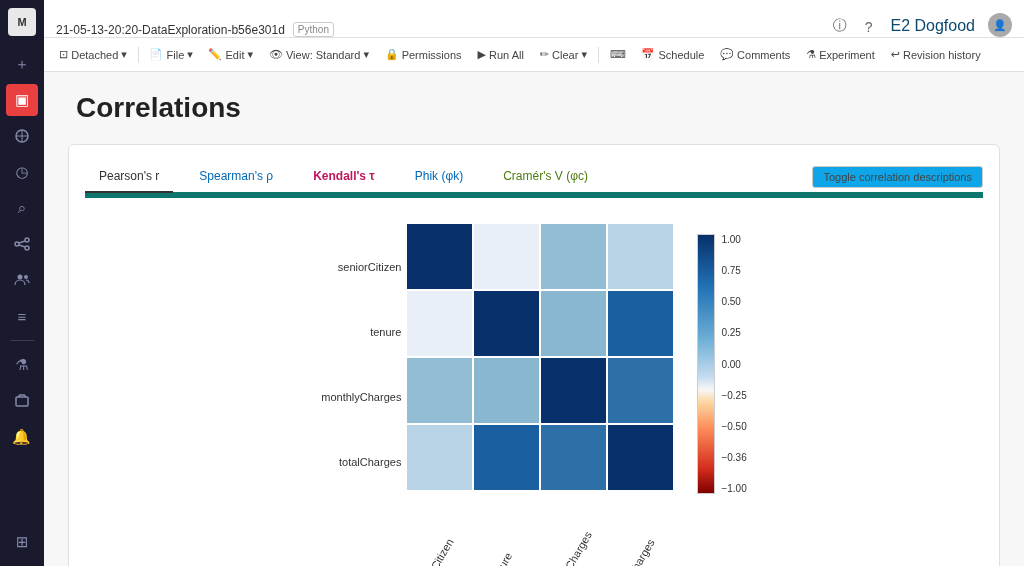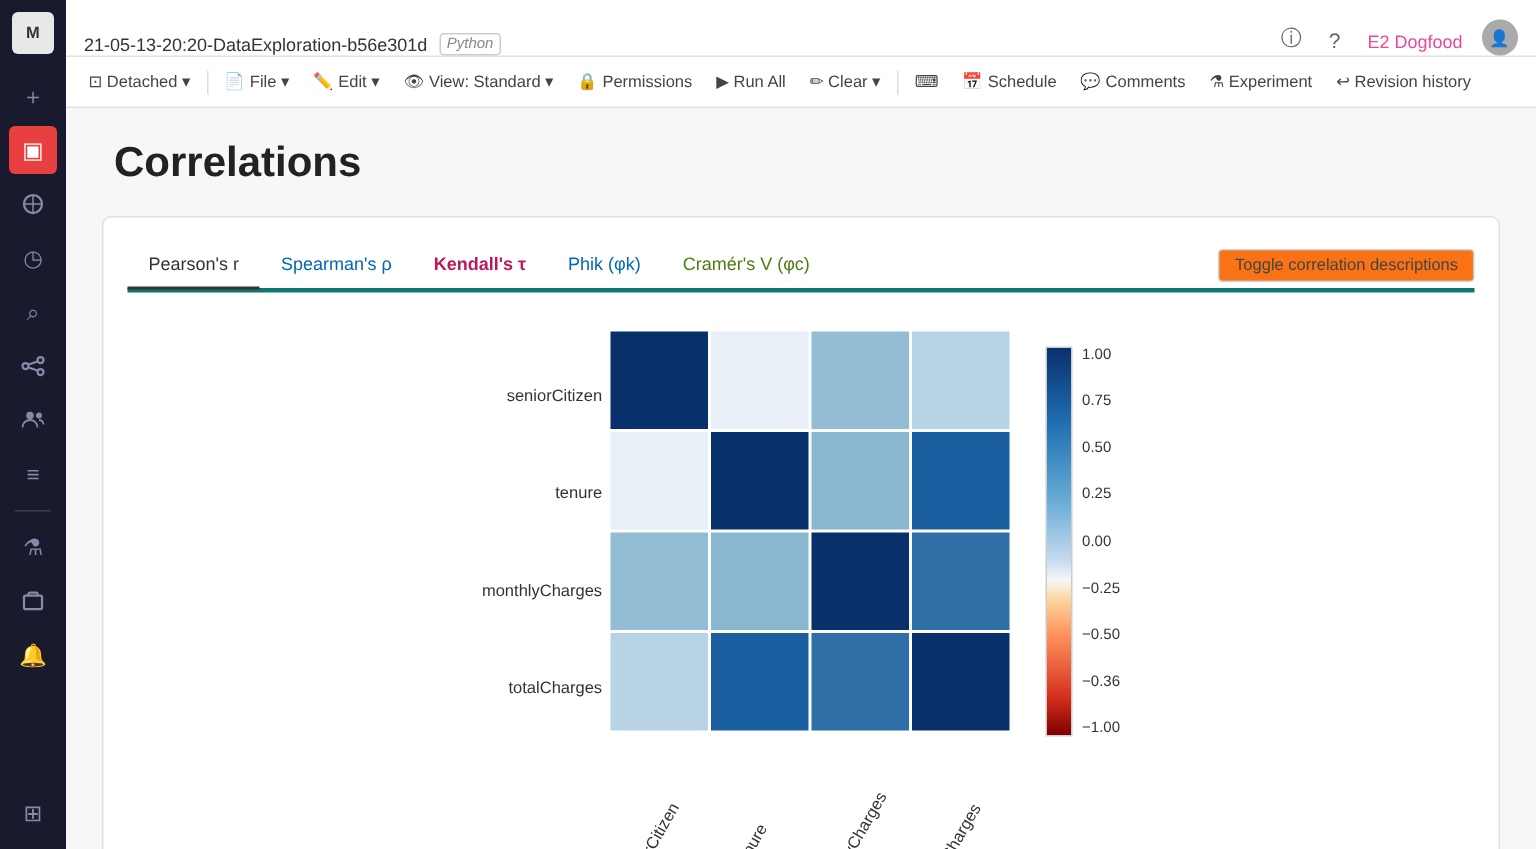--- a/index.html
+++ b/index.html
@@ -57,21 +57,20 @@
       font-size: 12px;
       font-weight: 500;
       color: #333;
     }
     .top-bar-badge {
       font-size: 10px;
       color: #888;
       border: 1px solid #ccc;
       border-radius: 3px;
       padding: 1px 4px;
-      font-style: italic;
     }
     .top-bar-spacer { flex: 1; }
     .top-bar-icon { color: #666; font-size: 14px; cursor: pointer; padding: 2px 5px; }
 
     
     .toolbar {
       background: #fff;
       border-bottom: 1px solid #e0e0e0;
       display: flex;
       align-items: center;
@@ -119,23 +118,23 @@
       background: #fff;
       border: 1px solid #e0e0e0;
       border-radius: 6px;
       padding: 16px;
     }
 
     
     .tabs {
       display: flex;
       align-items: center;
-      gap: 0;
+      gap: 12px;
       margin-bottom: 16px;
-      border-bottom: 3px solid #0f766e;
+      border-bottom: 6px solid #0f766e;
     }
     .tab {
       padding: 8px 14px;
       font-size: 12px;
       cursor: pointer;
       color: #0068b5;
       border-bottom: 2px solid transparent;
       margin-bottom: -1px;
     }
     .tab.active {
@@ -144,21 +143,21 @@
       font-weight: 500;
     }
     .tabs-spacer { flex: 1; }
     .toggle-btn {
       font-size: 11px;
       color: #444;
       border: 1px solid #ccc;
       border-radius: 3px;
       padding: 4px 10px;
       cursor: pointer;
-      background: #f97316;
+      background: #0ea5e9;
       white-space: nowrap;
     }
 
     
     .heatmap-container {
       display: flex;
       padding: 10px 0;
       justify-content: center;
     }
 
@@ -341,21 +340,21 @@
 </div>
 
 <div class="main-area">
 
   <div class="top-bar">
     <span class="top-bar-title">21-05-13-20:20-DataExploration-b56e301d</span>
     <span class="top-bar-badge">Python</span>
     <div class="top-bar-spacer"></div>
     <span class="top-bar-icon">ⓘ</span>
     <span class="top-bar-icon">?</span>
-    <span class="top-bar-icon" style="font-size:12px; color:#ec4899;">E2 Dogfood</span>
+    <span class="top-bar-icon" style="font-size:16px; color:#0c4a6e;">E2 Dogfood</span>
     <span class="top-bar-icon" style="width:24px;height:24px;border-radius:50%;background:#aaa;display:inline-flex;align-items:center;justify-content:center;font-size:11px;color:#fff;">👤</span>
   </div>
 
   <div class="toolbar">
     <div class="toolbar-btn">
       <span>⊡</span>
       <span>Detached</span>
       <span>▾</span>
     </div>
     <div class="toolbar-divider"></div>

